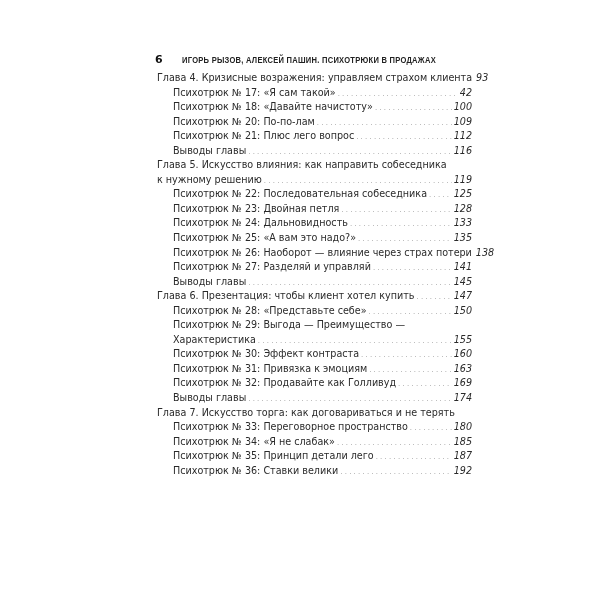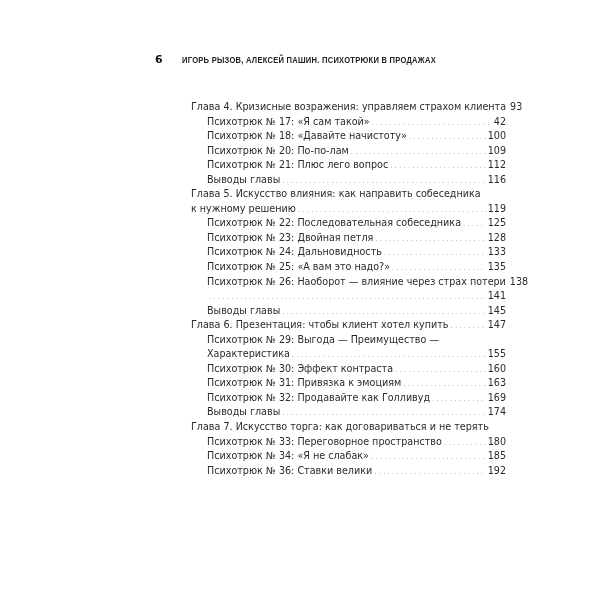--- a/index.html
+++ b/index.html
@@ -2,28 +2,28 @@
 <html><head>
   <meta charset="utf-8">
   <style>
     html, body { margin: 0; padding: 0; background: #ffffff; }
     body { width: 600px; height: 600px; position: relative; overflow: hidden;
            font-family: "DejaVu Sans", sans-serif; color: #2a2a2a; }
     .page-header { position: absolute; left: 155px; top: 53px; display: flex; align-items: baseline; }
     .page-num { font-family: "DejaVu Sans", sans-serif; font-weight: bold; font-size: 11px; color: #111; width: 27px; }
     .running-title { font-family: "Liberation Sans", sans-serif; font-weight: bold; font-size: 8.2px;
                      letter-spacing: 0.3px; color: #222; text-transform: uppercase; transform: scaleX(0.92); transform-origin: left; }
-    .toc { position: absolute; left: 157px; top: 100px; width: 315px; margin-left: 34px; }
+    .toc { position: absolute; left: 157px; top: 71px; width: 315px; }
     .toc-line { display: flex; align-items: baseline; height: 14.55px; line-height: 14.55px;
                 font-size: 9.6px; white-space: nowrap; }
     .toc-line.indent { padding-left: 16px; }
     .toc-line .label { flex: 0 0 auto; }
     .toc-line .leader { flex: 1 1 auto; overflow: hidden; margin: 0 2px; color: #8a8a8a; letter-spacing: 1.2px; font-size: 7px; }
     .toc-line .leader::before { content: ". . . . . . . . . . . . . . . . . . . . . . . . . . . . . . . . . . . . . . . . . . . . . . . . . . . . . . . . . . . . . . . . . . . . . . . . . . . . . . . . . . . . . . . . . . . . . . . . . . . . . . . . . . . . . . . . . . . . ."; letter-spacing: 0; }
-    .toc-line .page { flex: 0 0 auto; text-align: center; }
+    .toc-line .page { flex: 0 0 auto; text-align: center; font-style: italic; }
   </style>
 </head>
 <body>
 
 <div class="page-header">
   <span class="page-num">6</span>
   <span class="running-title">ИГОРЬ РЫЗОВ, АЛЕКСЕЙ ПАШИН. ПСИХОТРЮКИ В ПРОДАЖАХ</span>
 </div>
 
 <div class="toc" id="toc">
@@ -84,32 +84,38 @@
       <span class="label">Психотрюк № 25: «А вам это надо?»</span>
       <span class="leader"></span>
       <span class="page">135</span>
     </div>
     <div class="toc-line indent">
       <span class="label">Психотрюк № 26: Наоборот — влияние через страх потери</span>
       <span class="leader"></span>
       <span class="page">138</span>
     </div>
     <div class="toc-line indent">
+      <span class="label">Психотрюк № 27: Разделяй и управляй</span>
       <span class="leader"></span>
       <span class="page">141</span>
     </div>
     <div class="toc-line indent">
       <span class="label">Выводы главы</span>
       <span class="leader"></span>
       <span class="page">145</span>
     </div>
     <div class="toc-line">
       <span class="label">Глава 6. Презентация: чтобы клиент хотел купить</span>
       <span class="leader"></span>
       <span class="page">147</span>
+    </div>
+    <div class="toc-line indent">
+      <span class="label">Психотрюк № 28: «Представьте себе»</span>
+      <span class="leader"></span>
+      <span class="page">150</span>
     </div>
     <div class="toc-line indent nopage">
       <span class="label">Психотрюк № 29: Выгода — Преимущество —</span>
     </div>
     <div class="toc-line indent">
       <span class="label">Характеристика</span>
       <span class="leader"></span>
       <span class="page">155</span>
     </div>
     <div class="toc-line indent">
@@ -139,17 +145,22 @@
       <span class="label">Психотрюк № 33: Переговорное пространство</span>
       <span class="leader"></span>
       <span class="page">180</span>
     </div>
     <div class="toc-line indent">
       <span class="label">Психотрюк № 34: «Я не слабак»</span>
       <span class="leader"></span>
       <span class="page">185</span>
     </div>
     <div class="toc-line indent">
+      <span class="label">Психотрюк № 35: Принцип детали лего</span>
+      <span class="leader"></span>
+      <span class="page">187</span>
+    </div>
+    <div class="toc-line indent">
       <span class="label">Психотрюк № 36: Ставки велики</span>
       <span class="leader"></span>
       <span class="page">192</span>
     </div>
   </div>
 
 </body></html>

